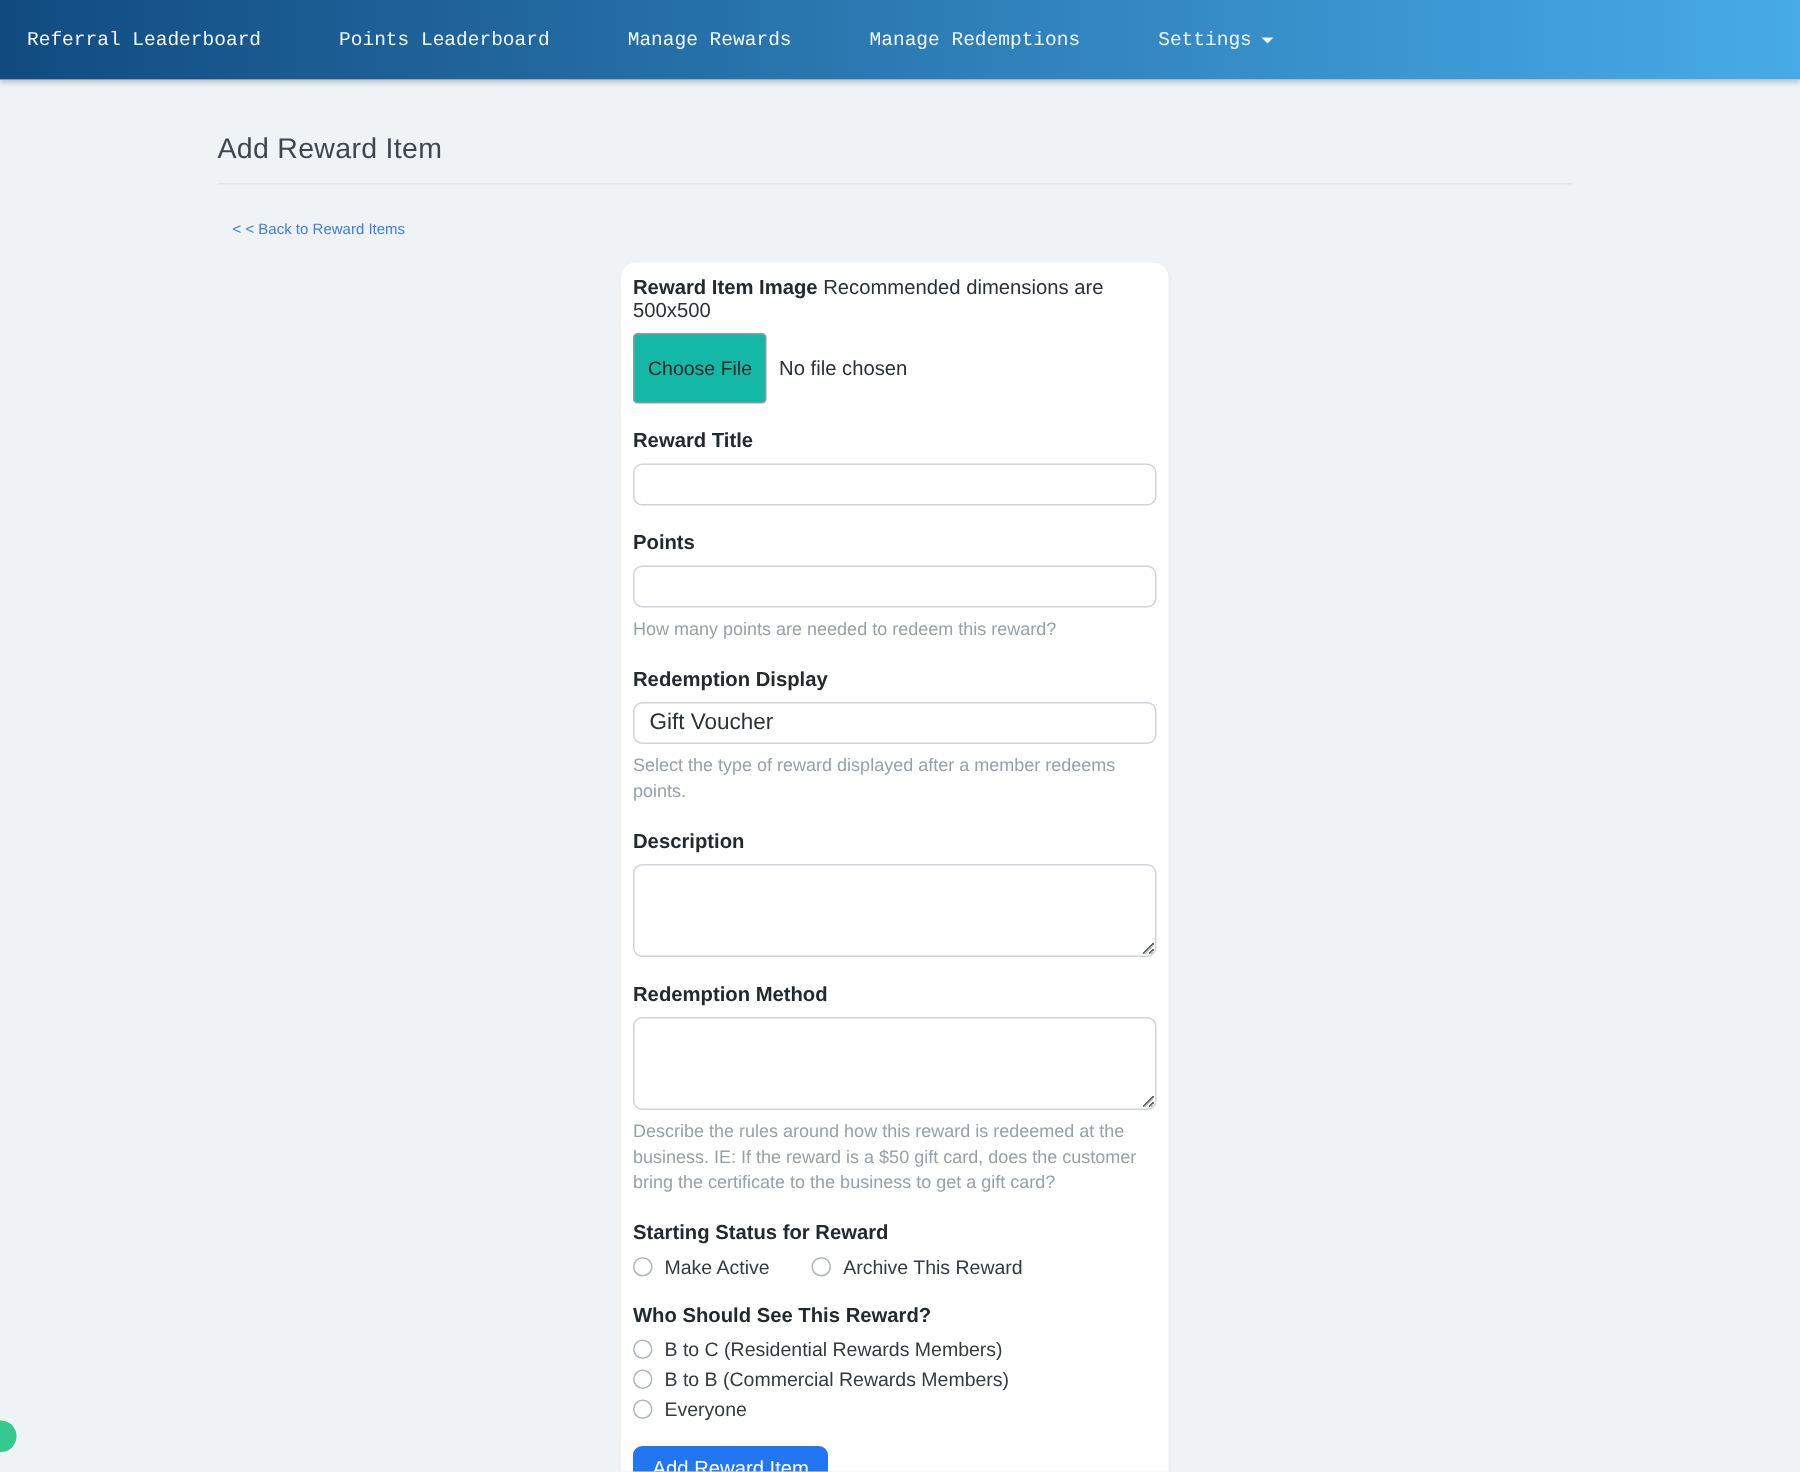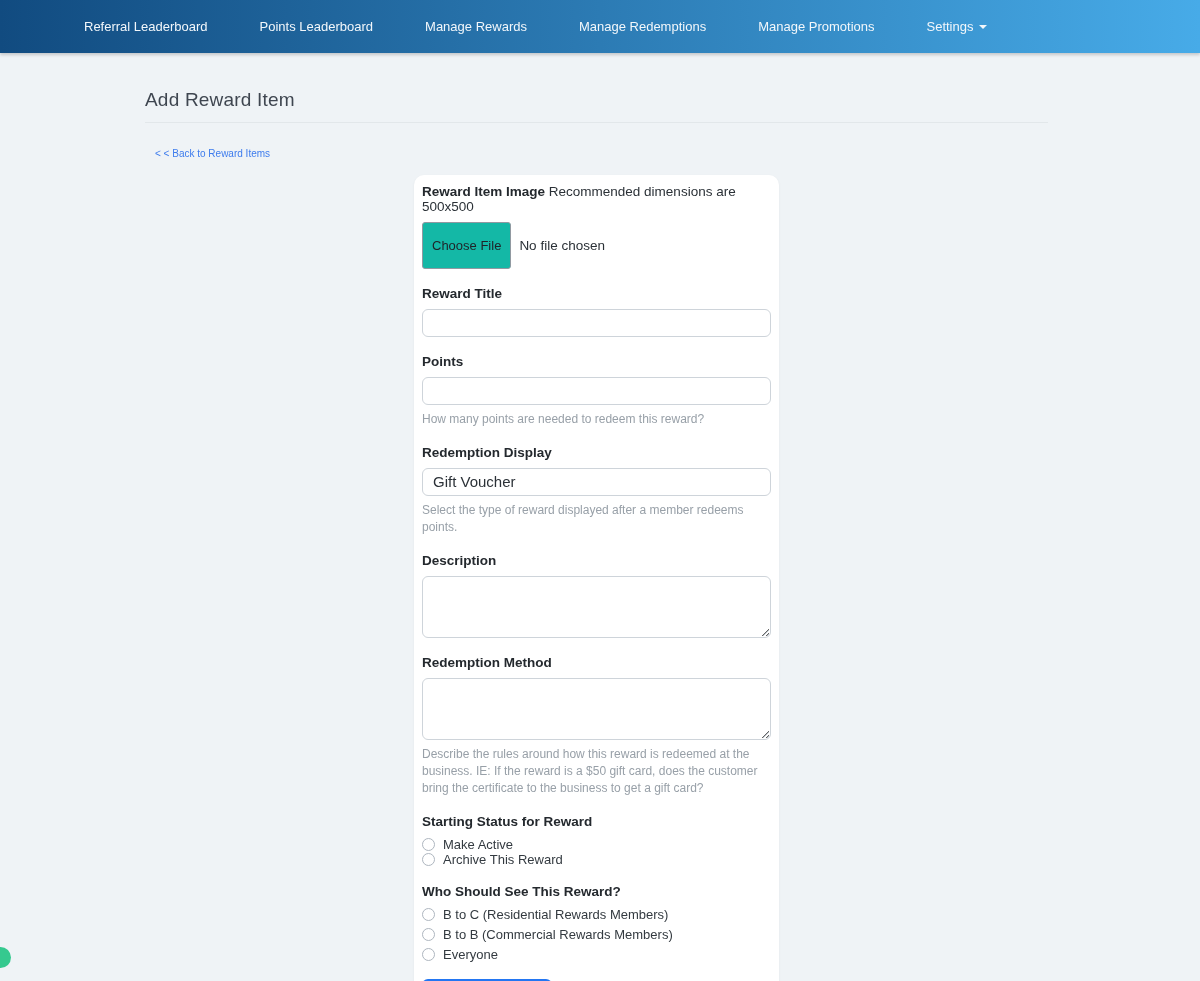--- a/index.html
+++ b/index.html
@@ -10,22 +10,22 @@
     overflow: hidden;
     position: relative;
   }
 
   
   .navbar {
     height: 53px;
     background: linear-gradient(to right, #114b80, #47abe8);
     display: flex;
     align-items: center;
-    padding-left: 66px;
     box-shadow: 0 2px 3px rgba(0,0,0,0.18);
+    font-family: Liberation Mono, monospace;
   }
   .nav-item {
     color: #f2f7fb;
     font-size: 13px;
     padding: 8px 18px;
     margin-right: 16px;
     cursor: pointer;
     white-space: nowrap;
     display: flex;
     align-items: center;
@@ -136,21 +136,21 @@
     color: #1f2328;
     cursor: pointer;
   }
   .file-status {
     margin-left: 8px;
     font-size: 13.5px;
     color: #2b3137;
   }
 
   
-  .radio-row { display: flex; align-items: flex-start; flex-direction: column; }
+  .radio-row { display: flex; align-items: center; }
   .radio-row.inline .radio-option { margin-right: 28px; }
   .radio-stack .radio-option { margin-bottom: 5px; }
   .radio-option {
     display: flex;
     align-items: center;
     cursor: pointer;
   }
   .radio-circle {
     width: 13px; height: 13px;
     border: 1px solid #aeb6bf;
@@ -188,21 +188,20 @@
   }
 </style>
 </head>
 <body>
 
 <nav class="navbar">
   <div class="nav-item">Referral Leaderboard</div>
   <div class="nav-item">Points Leaderboard</div>
   <div class="nav-item">Manage Rewards</div>
   <div class="nav-item">Manage Redemptions</div>
-  <div class="nav-item">Manage Promotions</div>
   <div class="nav-item">
     <span>Settings</span>
     <span class="caret"></span>
   </div>
 </nav>
 
 <div class="container">
 
   <h1 class="page-title">Add Reward Item</h1>
   <hr class="divider">

